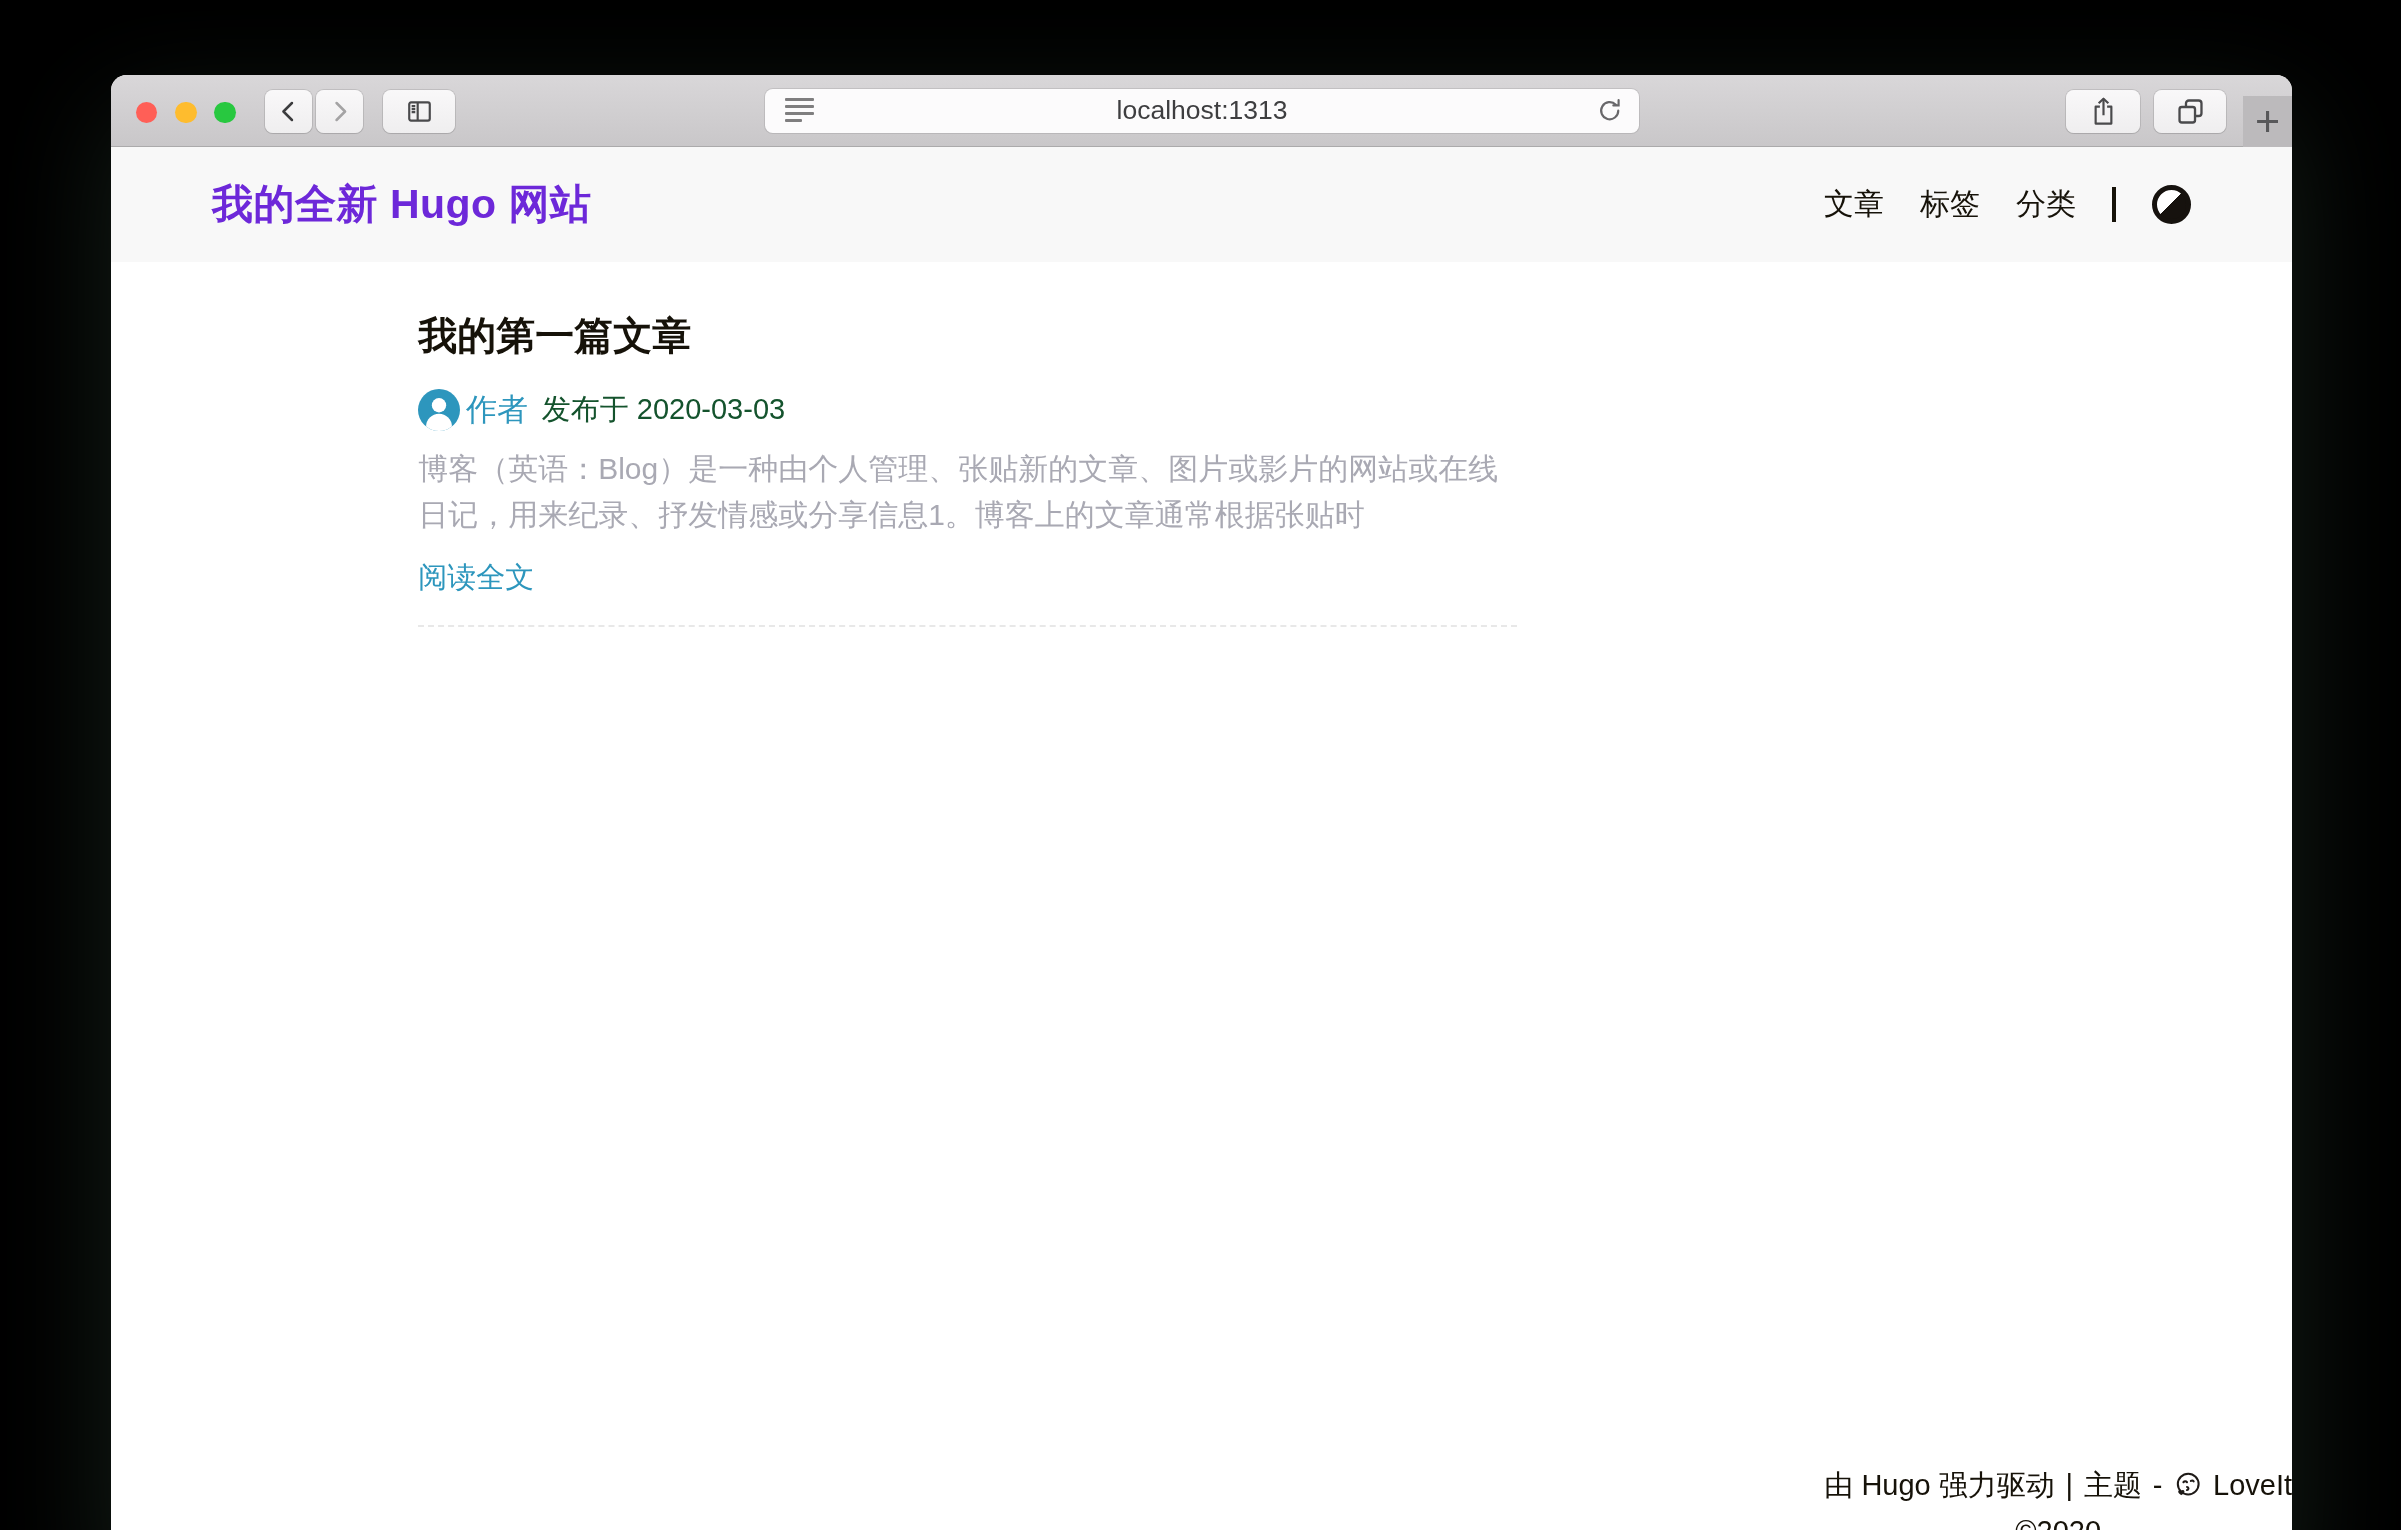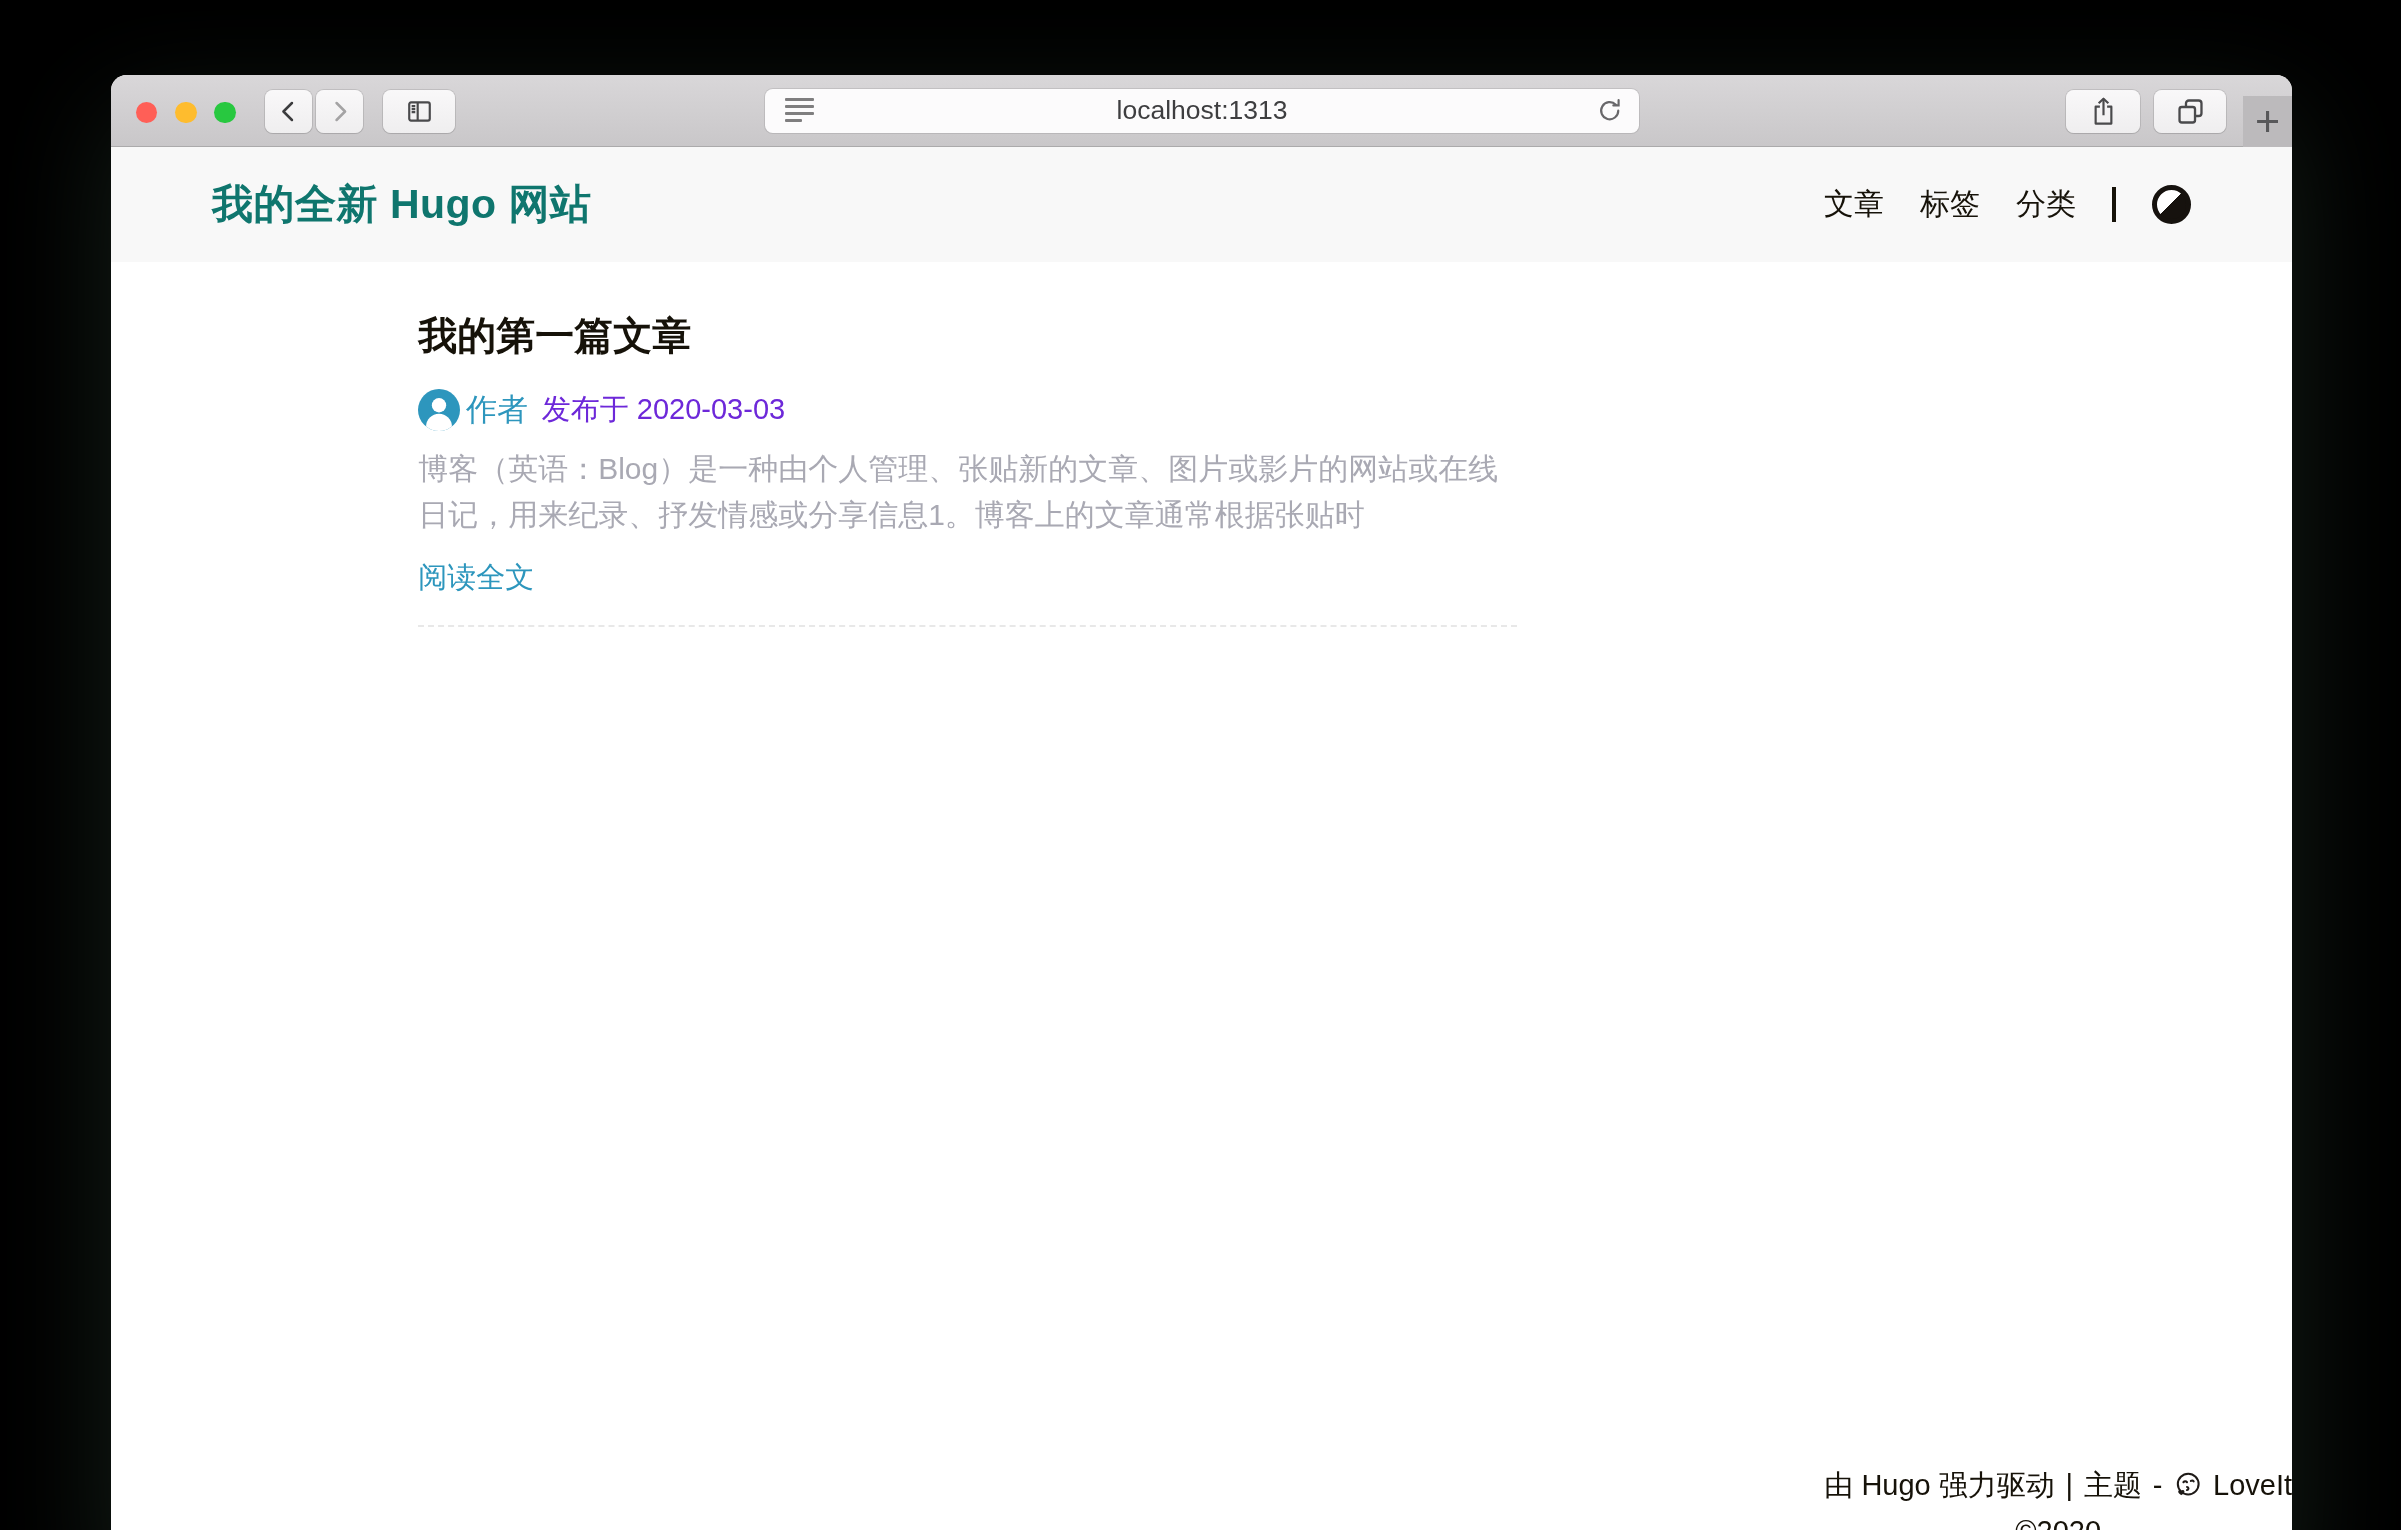--- a/index.html
+++ b/index.html
@@ -56,37 +56,37 @@
     background:#bcbabc; color:#58585a;
     display:flex; align-items:center; justify-content:center;
     font-size:43px; font-weight:200; line-height:1;
   }
   
   .site-header {
     height:115px; flex-shrink:0; background:#f8f8f8;
     display:flex; align-items:center; padding:0 101px;
     box-shadow:0 2px 4.9px rgba(0,0,0,.04);
   }
-  .site-title { font-size:41px; font-weight:bold; color:#0f766e; letter-spacing:0.5px; }
+  .site-title { font-size:41px; font-weight:bold; color:#6d28d9; letter-spacing:0.5px; }
   .nav { margin-left:auto; display:flex; align-items:center; gap:36px; }
   .nav-item { font-size:30px; color:#161209; cursor:pointer; text-decoration:none; }
   .nav-divider { width:3.9px; height:35px; background:#161209; }
   .theme-toggle {
     width:39px; height:39px; border-radius:50%;
     border:5.9px solid #16120e;
     background:linear-gradient(135deg,#ffffff 47%,#16120e 47%);
     cursor:pointer;
   }
   
   .main { flex:1; display:flex; flex-direction:row; background:#fff; }
   .article-col { width:1099px; margin:47px auto 0; }
   .post-title { font-size:39px; font-weight:bold; color:#161209; }
   .post-meta { display:flex; align-items:center; margin-top:25.5px; }
   .author-link { font-size:31px; color:#2d96bd; margin-left:5.9px; text-decoration:none; font-weight:400; }
-  .post-date { font-size:29px; color:#6d28d9; margin-left:13.7px; }
+  .post-date { font-size:29px; color:#14532d; margin-left:13.7px; }
   .summary {
     margin-top:15.7px; font-size:30px; line-height:46px; color:#a9a9b3;
   }
   .read-more { display:inline-block; margin-top:19.6px; font-size:29px; color:#2d96bd; text-decoration:none; }
   .post-divider { margin-top:27.4px; border-top:2px dashed #e8e8e8; height:0; }
   
   .site-footer {
     margin-top:auto; padding-bottom:29px; text-align:center;
     color:#161209; font-size:29px; line-height:37px;
   }

